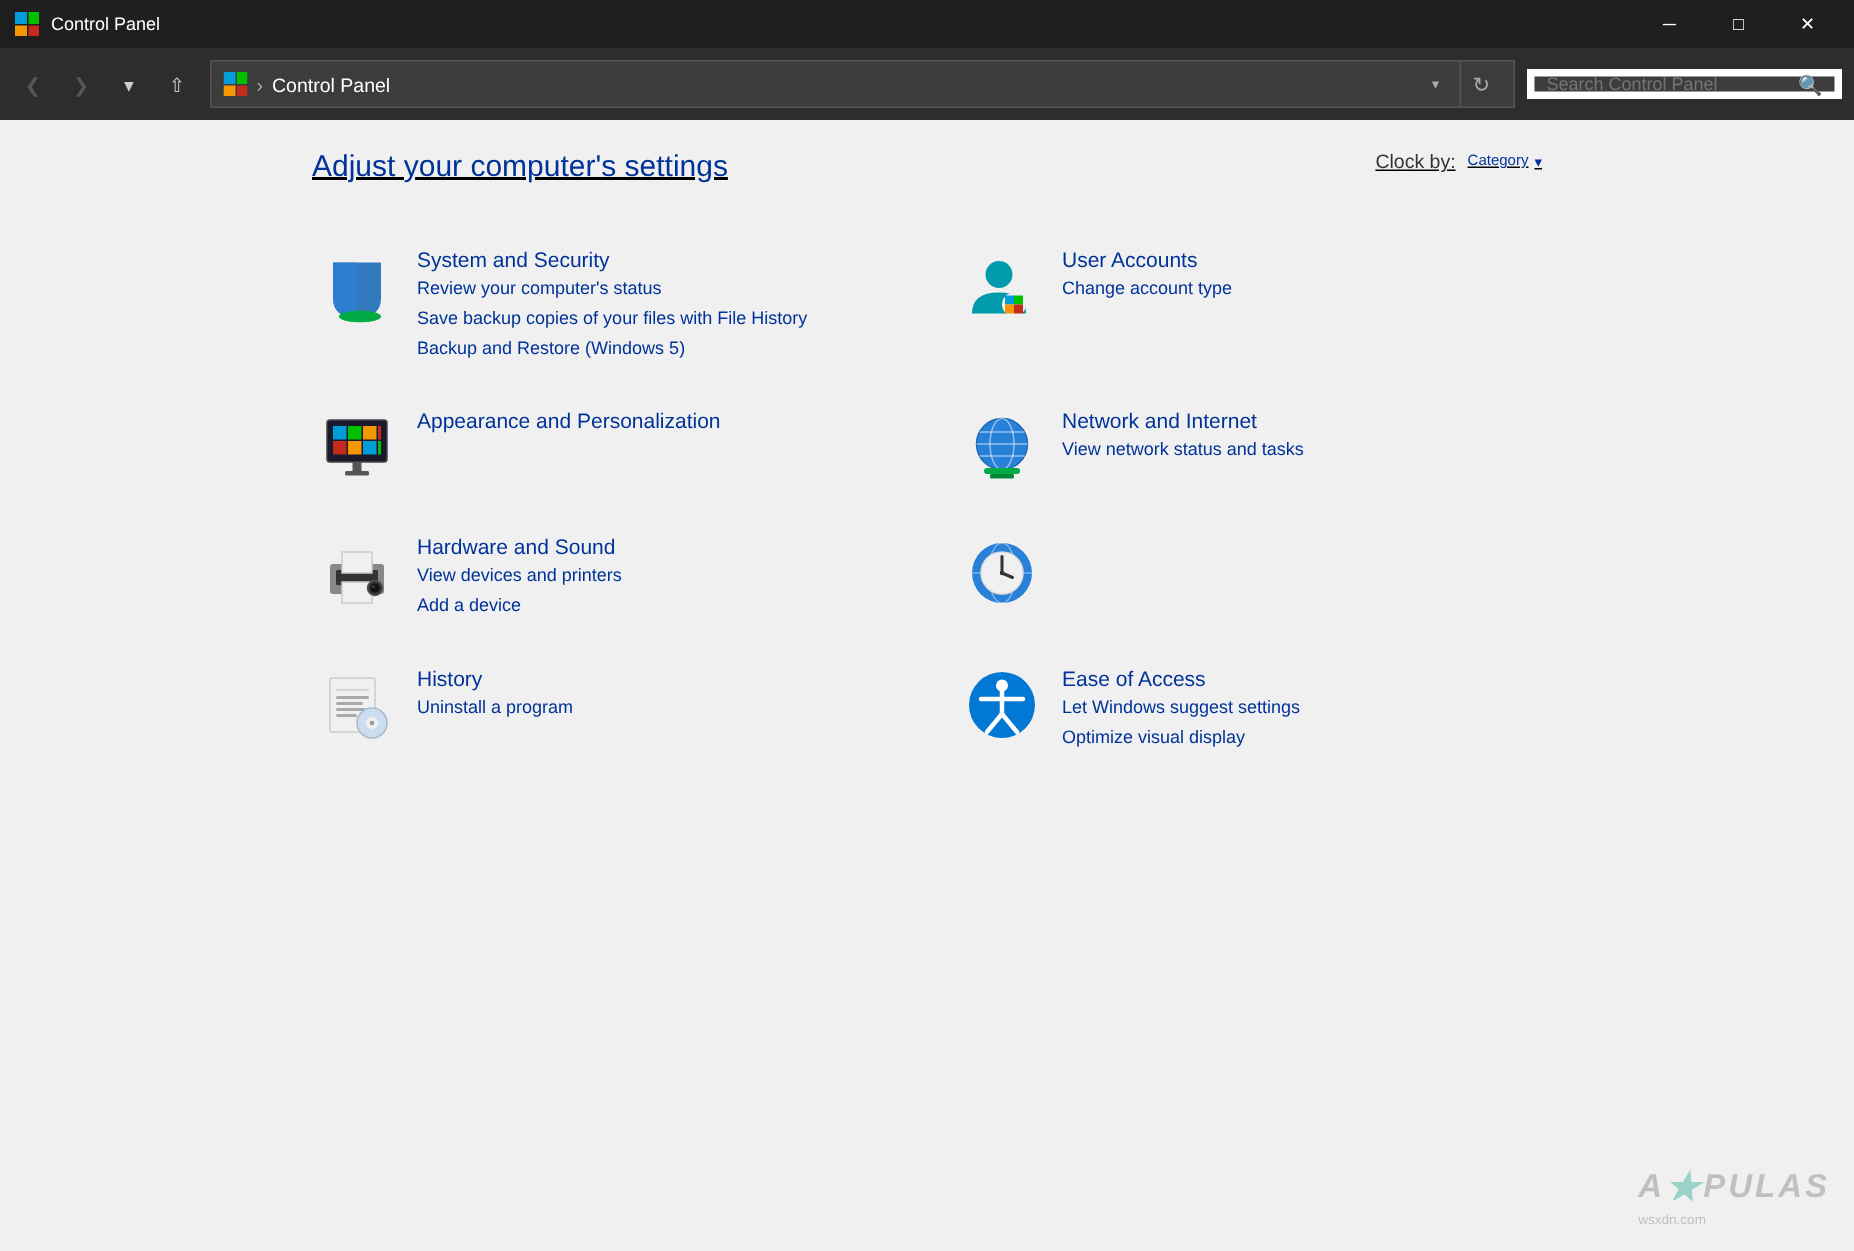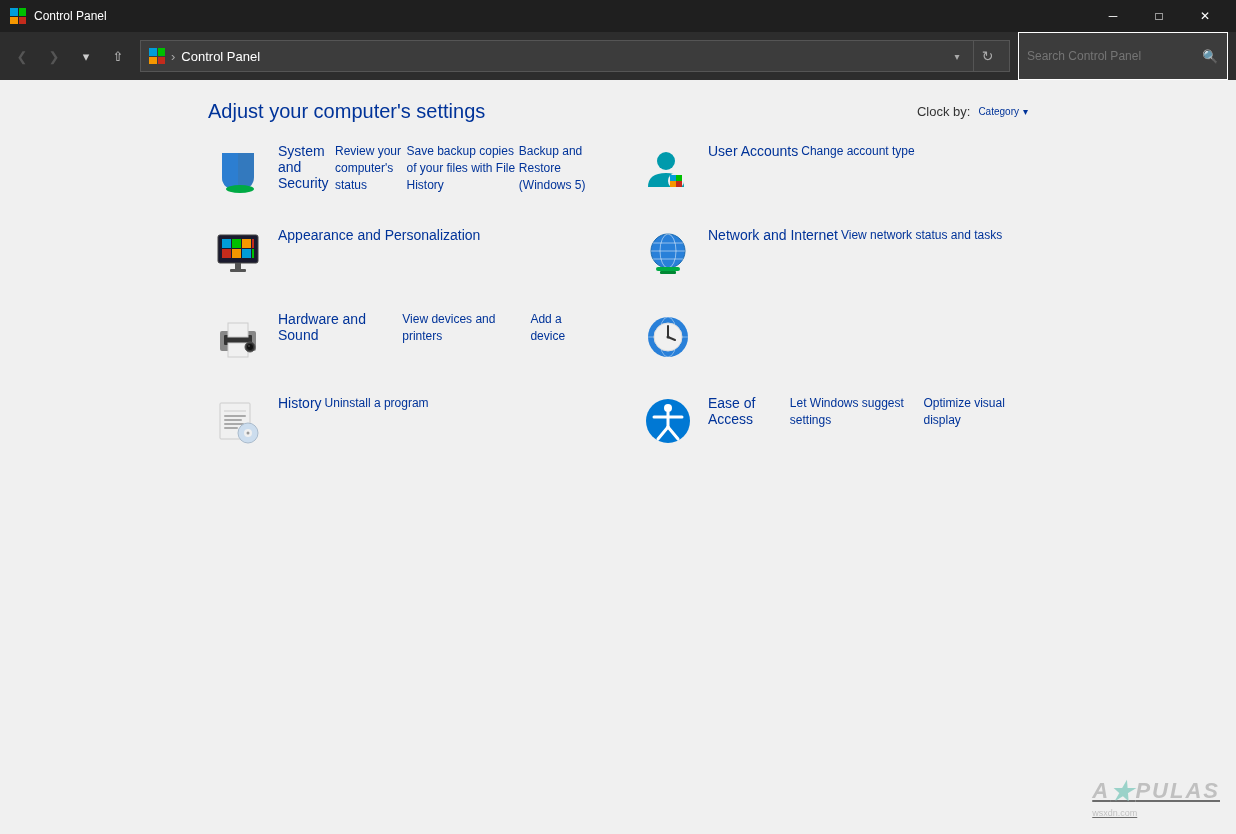--- a/index.html
+++ b/index.html
@@ -115,23 +115,23 @@
       color: #aaa;
       cursor: pointer;
       display: flex;
       align-items: center;
       justify-content: center;
       font-size: 14px;
     }
 
     .search-bar {
       width: 210px;
-      height: 48px;
+      height: 20px;
       background: #3c3c3c;
-      border: 1px solid #ffffff;
+      border: 5px solid #ffffff;
       display: flex;
       align-items: center;
       padding: 0 8px;
       gap: 6px;
     }
     .search-input {
       background: transparent;
       border: none;
       color: #aaa;
       font-size: 12px;
@@ -151,24 +151,25 @@
     }
 
     .content-area {
       padding: 20px 30px;
       max-width: 900px;
       margin: 0 auto;
     }
 
     .header-row {
       display: flex;
-      align-items: center;
+      align-items: flex-start;
       justify-content: space-between;
-      margin-bottom: 12px;
+      margin-bottom: 34px;
       padding: 0 10px;
+      text-decoration: underline;
     }
 
     .page-title {
       color: #003399;
       font-size: 20px;
       font-weight: normal;
     }
 
     .view-by-section {
       display: flex;
@@ -208,21 +209,21 @@
       width: 52px;
       height: 52px;
       flex-shrink: 0;
       display: flex;
       align-items: center;
       justify-content: center;
     }
 
     .category-text {
       display: flex;
-      flex-direction: row;
+      flex-direction: column;
       gap: 3px;
     }
 
     .category-name {
       color: #003399;
       font-size: 14px;
       cursor: pointer;
       text-decoration: none;
     }
 
@@ -460,16 +461,16 @@
           <a class="category-name">Ease of Access</a>
           <a class="category-link">Let Windows suggest settings</a>
           <a class="category-link">Optimize visual display</a>
         </div>
       </div>
 
     </div>
   </div>
 </div>
 
-<div style="position:fixed;bottom:16px;right:16px;opacity:0.55;pointer-events:none;text-decoration:underline;">
+<div style="position:fixed;bottom:16px;right:16px;opacity:0.55;pointer-events:none;">
   <div style="font-size:22px;font-weight:900;font-style:italic;color:#999;letter-spacing:2px;font-family:Arial,sans-serif;">A<span style="color:#5ba;font-size:26px;vertical-align:-2px;">★</span>PULAS</div>
   <div style="font-size:9px;color:#999;margin-top:1px;">wsxdn.com</div>
 </div>
 
 </body></html>

